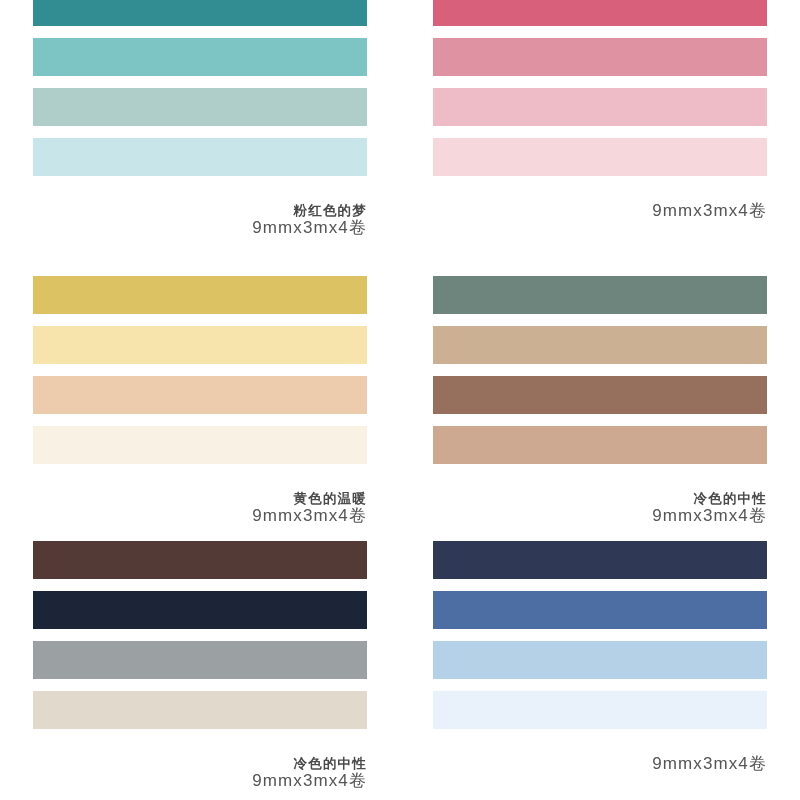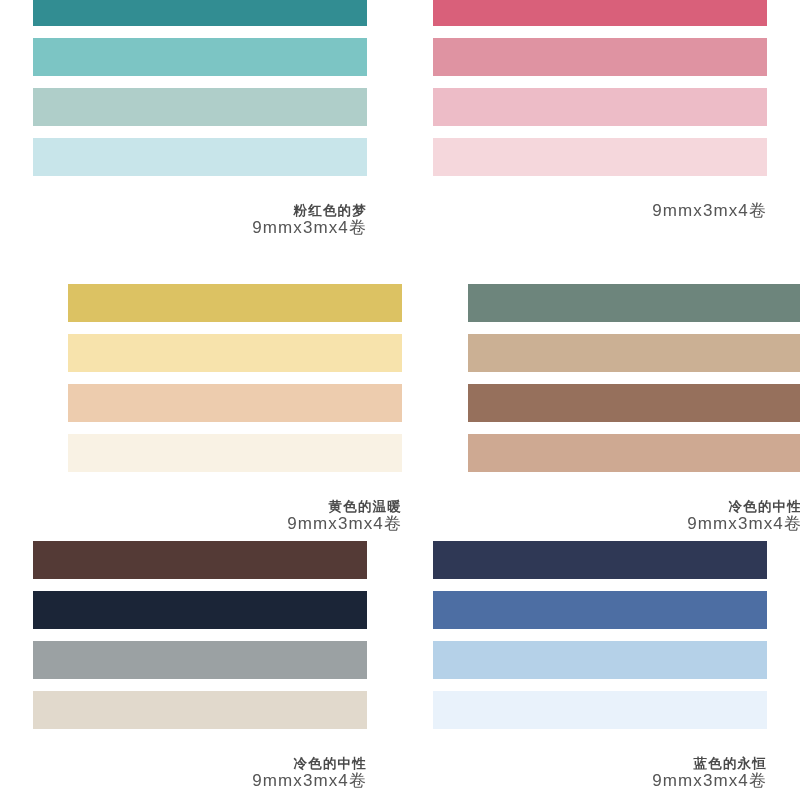--- a/index.html
+++ b/index.html
@@ -19,21 +19,21 @@
     height: 800px;
     background: #ffffff;
   }
   .swatch-group {
     position: absolute;
     width: 334px;
   }
   .col-left  { left: 33px; }
   .col-right { left: 433px; }
   .row-1 { top: -12px; }
-  .row-2 { top: 284px; margin-left: 35px; }
+  .row-2 { top: 276px; }
   .row-3 { top: 541px; }
 
   .stripe-stack {
     position: relative;
     width: 334px;
   }
   .stripe {
     width: 334px;
     height: 38px;
     margin-bottom: 12px;
@@ -134,18 +134,17 @@
   </div>
 
   <div class="swatch-group col-right row-3">
     <div class="stripe-stack">
       <span class="stripe" style="background-color: rgb(47, 56, 85);"></span>
       <span class="stripe" style="background-color: rgb(77, 110, 163);"></span>
       <span class="stripe" style="background-color: rgb(181, 209, 232);"></span>
       <span class="stripe" style="background-color: rgb(233, 242, 251);"></span>
     </div>
     <div class="group-caption">
-      <span class="caption-title">蓝色的永恒</span>
       <span class="caption-spec">9mmx3mx4卷</span>
     </div>
   </div>
 
 </div>
 
 </body></html>

